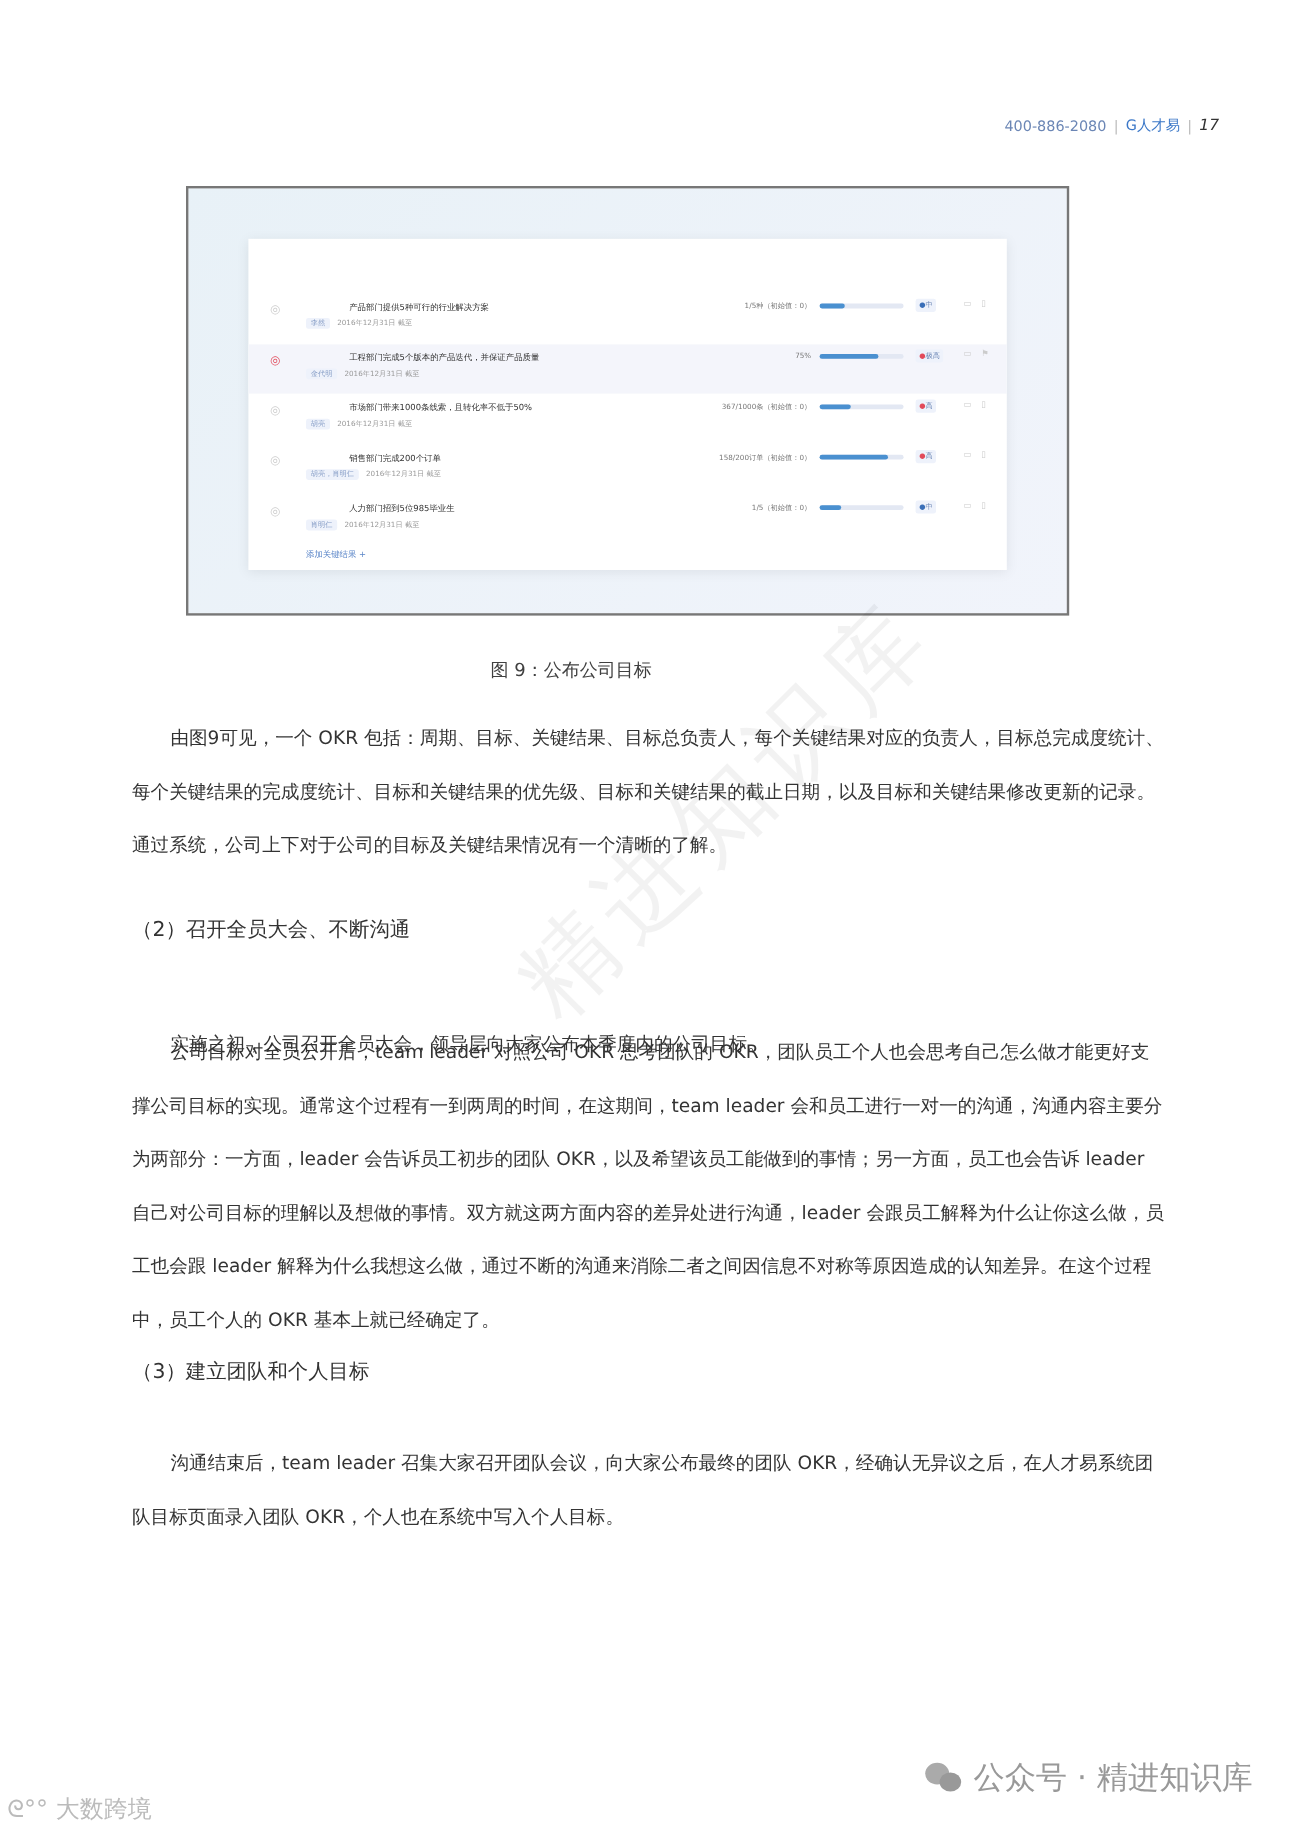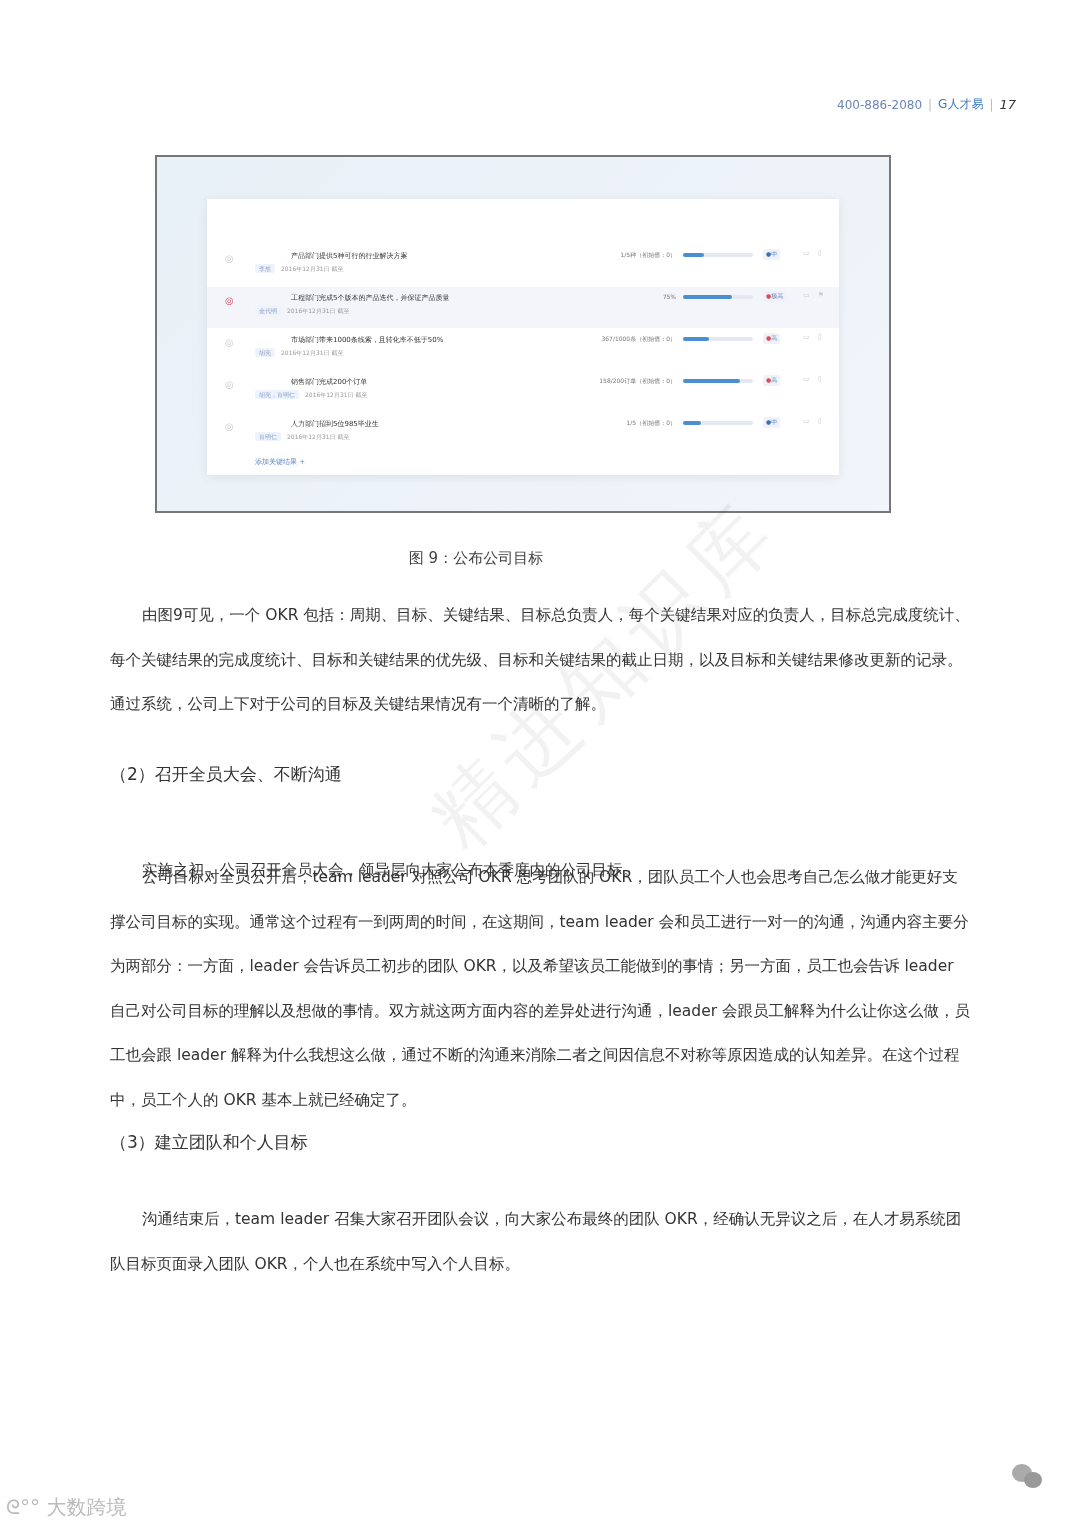--- a/index.html
+++ b/index.html
@@ -126,17 +126,18 @@
 <div class="p indent" style="top:848px">实施之初，公司召开全员大会，领导层向大家公布本季度内的公司目标。</div>
 <div class="p indent" style="top:855px">公司目标对全员公开后，team leader 对照公司 OKR 思考团队的 OKR，团队员工个人也会思考自己怎么做才能更好支撑公司目标的实现。通常这个过程有一到两周的时间，在这期间，team leader 会和员工进行一对一的沟通，沟通内容主要分为两部分：一方面，leader 会告诉员工初步的团队 OKR，以及希望该员工能做到的事情；另一方面，员工也会告诉 leader 自己对公司目标的理解以及想做的事情。双方就这两方面内容的差异处进行沟通，leader 会跟员工解释为什么让你这么做，员工也会跟 leader 解释为什么我想这么做，通过不断的沟通来消除二者之间因信息不对称等原因造成的认知差异。在这个过程中，员工个人的 OKR 基本上就已经确定了。</div>
 <div class="h" style="top:1131px">（3）建立团队和个人目标</div>
 <div class="p indent" style="top:1197px">沟通结束后，team leader 召集大家召开团队会议，向大家公布最终的团队 OKR，经确认无异议之后，在人才易系统团队目标页面录入团队 OKR，个人也在系统中写入个人目标。</div>
 
 <div class="footer-wx">
   <span class="wx">
       <i style="left:0;top:0;width:20px;height:18px;"></i>
       <i style="left:12px;top:8px;width:18px;height:16px;background:#999;"></i>
     </span>
+  <span>公众号 · 精进知识库</span>
 </div>
 <div class="footer-brand">
   <span>ᘓ°°</span>
   <span>大数跨境</span>
 </div>
 
 </body></html>

